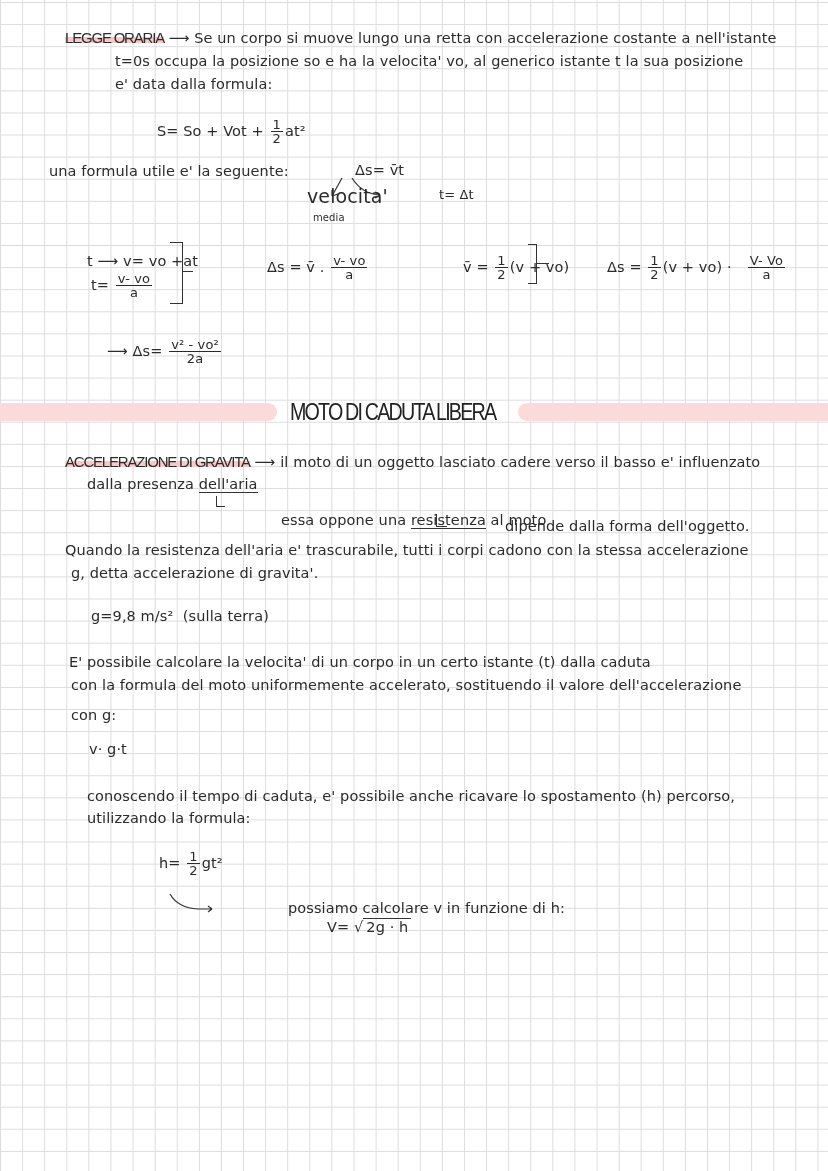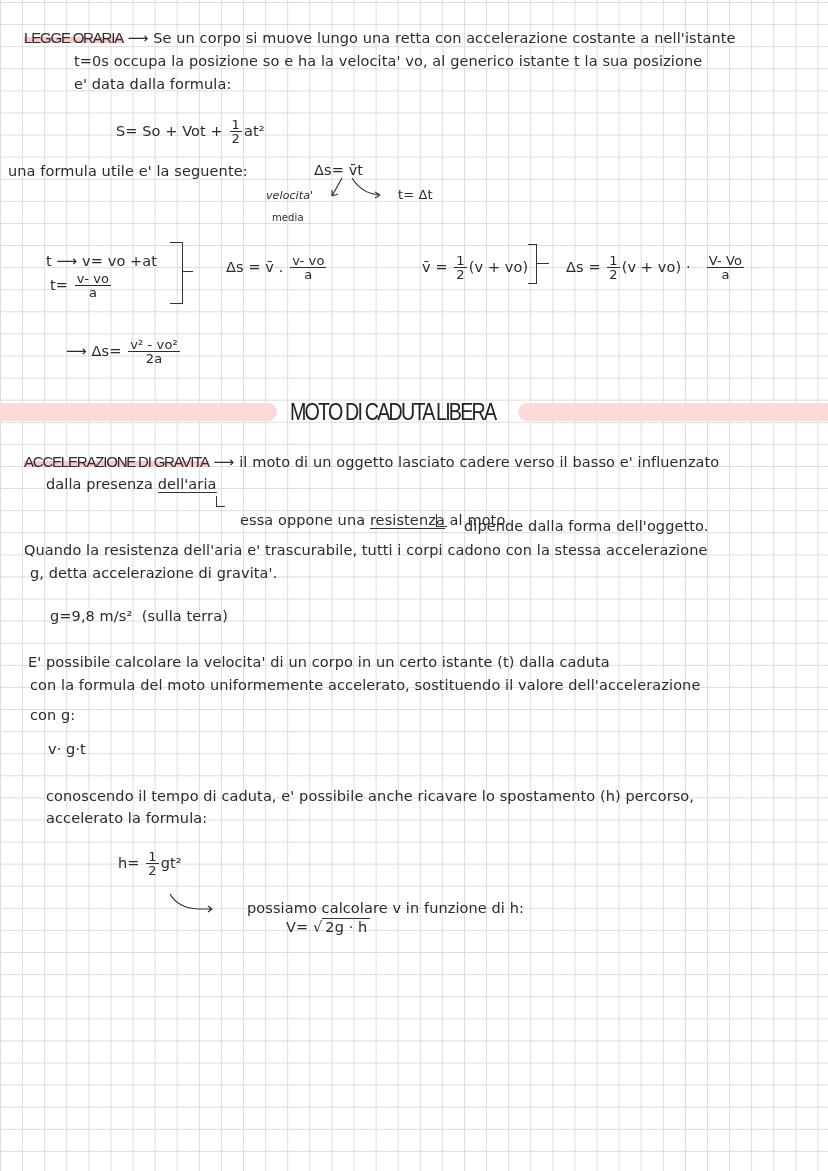--- a/index.html
+++ b/index.html
@@ -7,21 +7,21 @@
     width: 828px; height: 1171px; overflow: hidden; position: relative;
     background-color: #ffffff;
     background-image:
       linear-gradient(to right, #dcdcdc 1px, transparent 1px),
       linear-gradient(to bottom, #dcdcdc 1px, transparent 1px);
     background-size: 22.1px 22.1px;
     background-position: 0px 2px;
     font-family: "DejaVu Sans", sans-serif;
     color: #2b2b2b;
   }
-  .t { position: absolute; white-space: nowrap; font-size: 14.5px; line-height: 18px; letter-spacing: 0.1px; }
+  .t { position: absolute; white-space: nowrap; font-size: 14.5px; line-height: 18px; letter-spacing: 0.1px; padding-left: 41px; }
   .cap { font-family: "Liberation Sans Narrow", "Liberation Sans", sans-serif; font-stretch: condensed; letter-spacing: -1.2px; font-size: 15px; }
   .hl { background: linear-gradient(to bottom, transparent 50%, #f8c9c9 50%, #f8c9c9 85%, transparent 85%); }
   .frac { display: inline-flex; flex-direction: column; align-items: center; vertical-align: middle; line-height: 13px; margin: 0 2px; }
   .frac .num { border-bottom: 1.3px solid #2b2b2b; padding: 0 2px; font-size: 13px; }
   .frac .den { font-size: 13px; }
   .band { position: absolute; top: 403px; height: 18px; background: #fcdada; }
   .band.left { left: 0; width: 277px; border-radius: 0 9px 9px 0; }
   .band.right { left: 518px; right: 0; border-radius: 9px 0 0 9px; }
   .title { position: absolute; top: 397px; left: 290px; font-family: "Liberation Sans", sans-serif; font-size: 24px; letter-spacing: -2.2px; line-height: 30px; color: #222; transform: scaleX(0.82); transform-origin: left center; }
   .bracket { position: absolute; border: 1.4px solid #333; border-left: none; }
@@ -48,21 +48,21 @@
       <span class="den">2</span>
     </span><span>at²</span>
 </div>
 
 <div class="t" style="top:162px;left:8px;">una formula utile e' la seguente:</div>
 <div class="t" style="top:161px;left:314px;">Δs= v̄t</div>
 <svg class="arrow" style="top:176px;left:330px;" width="60" height="26">
   <path d="M12 2 L2 20 M2 20 L2 14 M2 20 L8 18" stroke="#333" stroke-width="1.2" fill="none"></path>
   <path d="M22 2 Q32 18 50 19 M50 19 L45 16 M50 19 L45 22" stroke="#333" stroke-width="1.2" fill="none"></path>
 </svg>
-<div class="t" style="top:187px;left:266px;font-size:11px;font-style:italic;">velocita'</div>
+<div class="t" style="top:187px;left:266px;font-size:19px;">velocita'</div>
 <div class="t" style="top:209px;left:272px;font-size:10px;">media</div>
 <div class="t" style="top:186px;left:398px;font-size:13px;">t= Δt</div>
 
 <div class="t" style="top:252px;left:46px;">t ⟶  v= vo +at</div>
 <div class="t" style="top:272px;left:50px;">
   <span>t= </span><span class="frac">
       <span class="num">v- vo</span>
       <span class="den">a</span>
     </span>
 </div>
@@ -129,21 +129,21 @@
   <span>g=9,8 m/s²</span>&nbsp;&nbsp;<span>(sulla terra)</span>
 </div>
 
 <div class="t" style="top:653px;left:28px;">E' possibile calcolare la velocita' di un corpo in un certo istante (t) dalla caduta</div>
 <div class="t" style="top:676px;left:30px;text-align:center;">con la formula del moto uniformemente accelerato, sostituendo il valore dell'accelerazione</div>
 <div class="t" style="top:698px;left:30px;margin-top:8px;">con g:</div>
 
 <div class="t" style="top:740px;left:48px;">v· g·t</div>
 
 <div class="t" style="top:787px;left:46px;">conoscendo il tempo di caduta, e' possibile anche ricavare lo spostamento (h) percorso,</div>
-<div class="t" style="top:809px;left:46px;">accelerato la formula:</div>
+<div class="t" style="top:809px;left:46px;">utilizzando la formula:</div>
 
 <div class="t" style="top:850px;left:118px;">
   <span>h= </span><span class="frac">
       <span class="num">1</span>
       <span class="den">2</span>
     </span><span>gt²</span>
 </div>
 <svg class="arrow" style="top:892px;left:168px;" width="50" height="22">
   <path d="M2 2 Q10 16 30 17 L44 17 M44 17 L40 14 M44 17 L40 20" stroke="#333" stroke-width="1.2" fill="none"></path>
 </svg>

